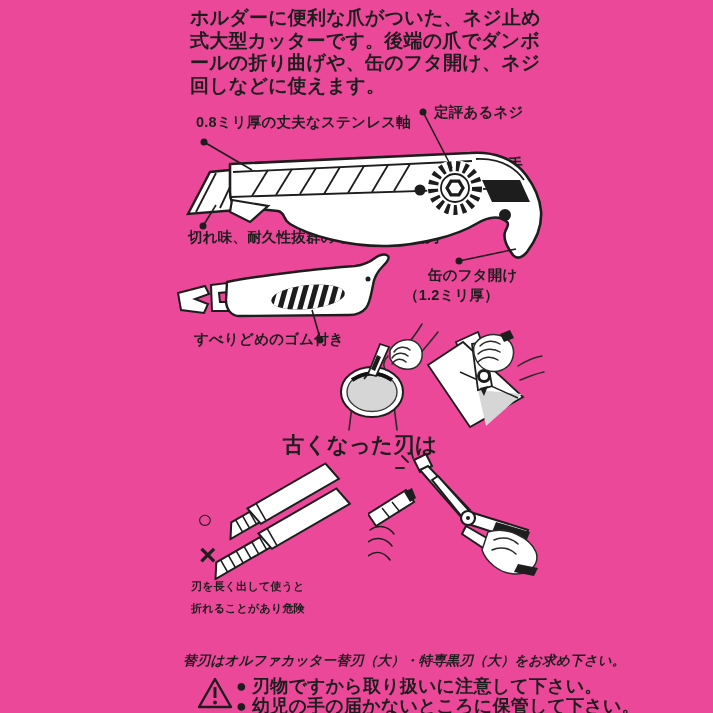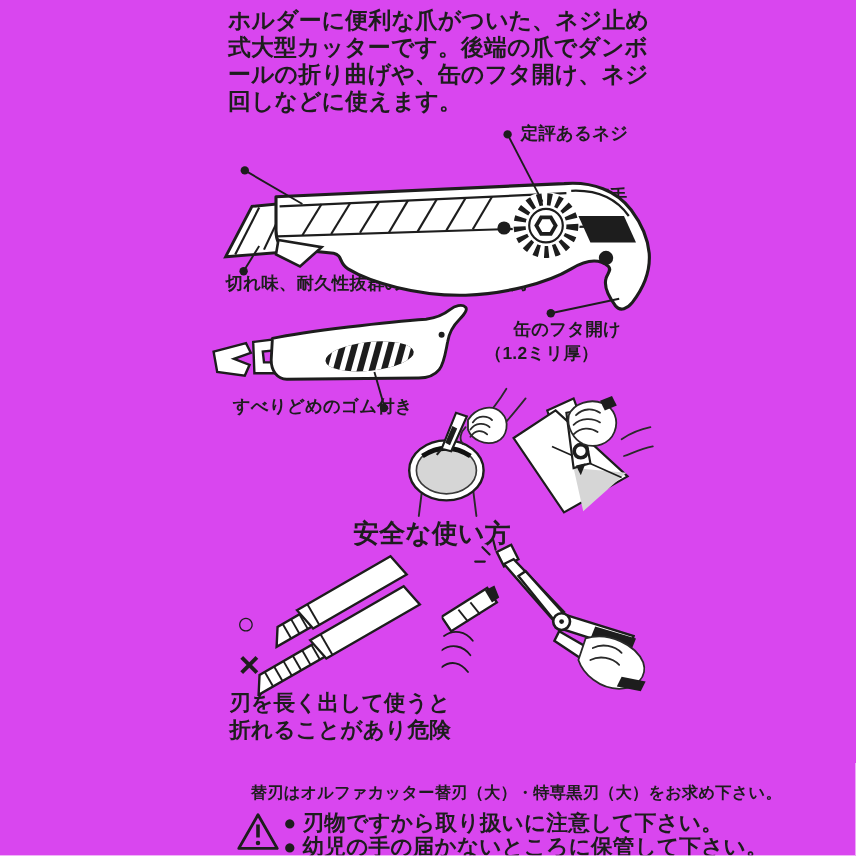--- a/index.html
+++ b/index.html
@@ -1,24 +1,24 @@
 <!DOCTYPE html>
 <html><head>
 <meta charset="utf-8">
 <style>
   html,body{margin:0;padding:0;background:#fff;}
   #canvas{
-    position:relative;width:713px;height:713px;background:#d946ef;overflow:hidden;
+    position:relative;width:713px;height:713px;background:#ec4899;overflow:hidden;
     font-family:"Liberation Sans",sans-serif;color:#1d1d1d;
   }
   .abs{position:absolute;}
   .jtxt{font-weight:600;color:#1d1d1d;letter-spacing:0.2px;white-space:nowrap;}
   .intro{font-size:19px;line-height:22.5px;}
   .lbl{font-size:14.5px;line-height:19px;}
-  .cap{font-size:18px;line-height:22px;}
+  .cap{font-size:11px;line-height:22px;}
   .heading{font-size:21.5px;font-weight:700;text-align:center;}
   .note{font-size:13.5px;}
   .warnline{font-size:18px;line-height:20px;}
   .mark{font-weight:600;color:#1d1d1d;}
   svg{display:block;}
   svg .ln{stroke:#1d1d1d;fill:none;}
   svg .fw{fill:#ffffff;stroke:#1d1d1d;}
   svg .fk{fill:#1d1d1d;stroke:none;}
 </style>
 </head>
@@ -26,20 +26,21 @@
 
 <div id="canvas">
 
   <div class="abs intro" style="left:190px;top:7px;">
     <div class="jtxt">ホルダーに便利な爪がついた、ネジ止め</div>
     <div class="jtxt">式大型カッターです。後端の爪でダンボ</div>
     <div class="jtxt">ールの折り曲げや、缶のフタ開け、ネジ</div>
     <div class="jtxt">回しなどに使えます。</div>
   </div>
 
+  <div class="abs lbl jtxt" style="left:196px;top:113px;">0.8ミリ厚の丈夫なステンレス軸</div>
   <div class="abs lbl jtxt" style="left:434px;top:103px;">定評あるネジ</div>
   <div class="abs lbl jtxt" style="left:434px;top:123px;margin-top:32px;">止め式の押手</div>
   <div class="abs lbl jtxt" style="left:188px;top:228px;">切れ味、耐久性抜群のオルファ特製刃</div>
   <div class="abs lbl jtxt" style="left:428px;top:266px;">缶のフタ開け</div>
   <div class="abs lbl jtxt" style="left:404px;top:286px;">（1.2ミリ厚）</div>
   <div class="abs lbl jtxt" style="left:194px;top:330px;">すべりどめのゴム付き</div>
 
   <svg class="abs" style="left:180px;top:100px;" width="365" height="170" viewBox="0 0 365 170">
 
     <g>
@@ -160,21 +161,21 @@
       <path d="M54,18 C58,8 72,4 82,8 C92,12 96,22 92,32 C88,42 76,46 66,42 C58,38 52,28 54,18 Z"></path>
       <path d="M60,18 C66,12 74,12 80,16" fill="none"></path>
       <path d="M58,26 C64,20 74,20 80,24" fill="none"></path>
       <path d="M58,34 C64,28 72,28 78,32" fill="none"></path>
       <path d="M122,28 C112,30 104,34 98,38" fill="none"></path>
       <path d="M124,44 C114,46 106,50 100,52" fill="none"></path>
       <polygon class="fk" points="80,6 90,2 94,10 84,14"></polygon>
     </g>
   </svg>
 
-  <div class="abs heading jtxt" style="left:180px;top:430px;width:360px;">安全な使い方</div>
+  <div class="abs heading jtxt" style="left:180px;top:430px;width:360px;">古くなった刃は</div>
 
   <div class="abs mark" style="left:197px;top:504px;font-size:26px;">○</div>
   <div class="abs mark" style="left:199px;top:538px;font-size:30px;">×</div>
 
   <svg class="abs" style="left:192px;top:455px;" width="185" height="125" viewBox="0 0 185 125">
     <g transform="translate(35,78) rotate(-30)">
       <polygon class="fw" stroke-width="2" points="0,7 9,-7 34,-7 34,7"></polygon>
       <line class="ln" stroke-width="1.6" x1="14" y1="-7" x2="14" y2="7"></line>
       <line class="ln" stroke-width="1.6" x1="22" y1="-7" x2="22" y2="7"></line>
       <line class="ln" stroke-width="1.6" x1="30" y1="-7" x2="30" y2="7"></line>
@@ -226,21 +227,21 @@
       <path d="M124,104 C132,100 142,102 148,108" fill="none"></path>
       <polygon class="fk" points="150,118 170,122 166,130 146,126" stroke="none"></polygon>
     </g>
   </svg>
 
   <div class="abs cap" style="left:191px;top:575px;">
     <div class="jtxt">刃を長く出して使うと</div>
     <div class="jtxt">折れることがあり危険</div>
   </div>
 
-  <div class="abs note jtxt" style="left:209px;top:652px;">替刃はオルファカッター替刃（大）・特専黒刃（大）をお求め下さい。</div>
+  <div class="abs note jtxt" style="left:183px;top:652px;font-style:italic;">替刃はオルファカッター替刃（大）・特専黒刃（大）をお求め下さい。</div>
 
   <svg class="abs" style="left:197px;top:676px;" width="36" height="34" viewBox="0 0 36 34">
     <polygon class="ln" stroke-width="2.4" stroke-linejoin="round" points="18,3 34,31 2,31"></polygon>
     <line class="ln" stroke-width="3" x1="18" y1="11" x2="18" y2="22"></line>
     <circle class="fk" cx="18" cy="26.5" r="1.9"></circle>
   </svg>
 
   <div class="abs warnline" style="left:236px;top:676px;">
     <span class="jtxt">●</span>
     <span class="jtxt">刃物ですから取り扱いに注意して下さい。</span>

